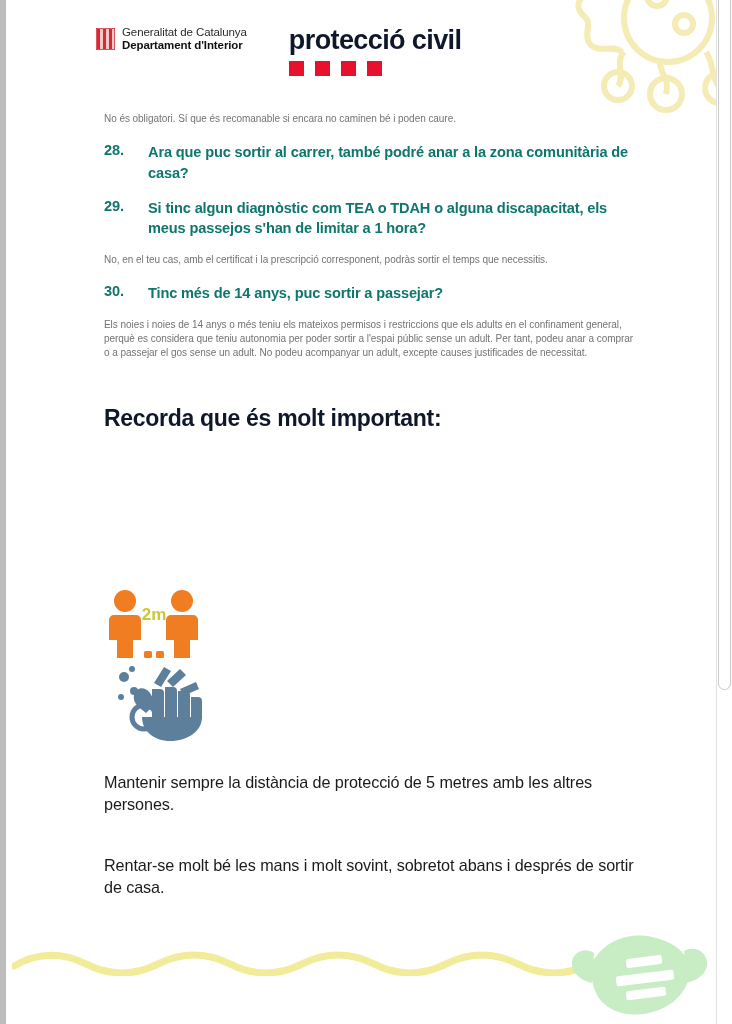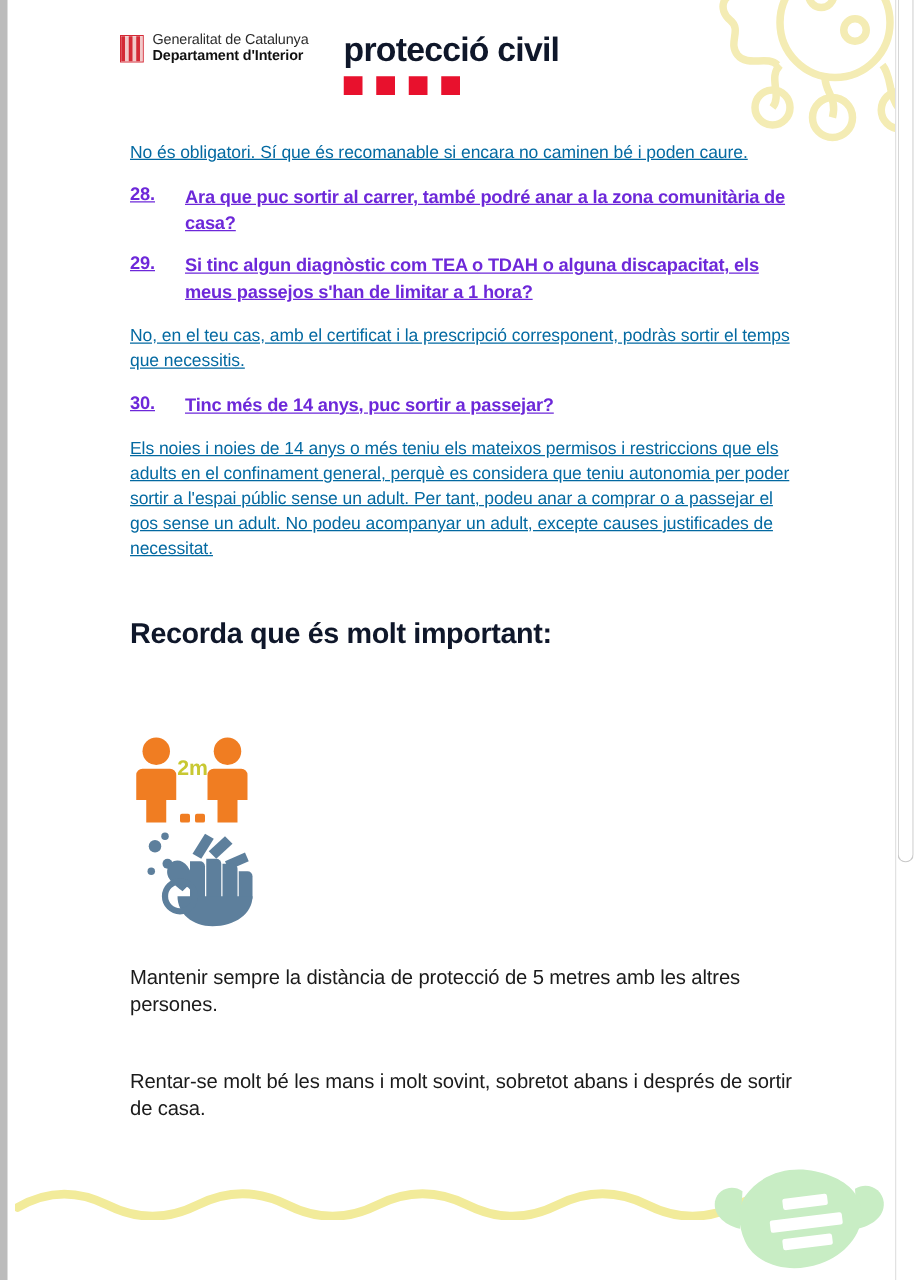--- a/index.html
+++ b/index.html
@@ -64,21 +64,21 @@
     width: 660px; height: 26px;
     pointer-events: none;
   }
 
   
   .logo-bar {
     position: absolute;
     left: 96px; top: 26px;
     display: flex;
     align-items: flex-start;
-    gap: 28px;
+    gap: 42px;
   }
   .gencat-logo {
     display: flex;
     align-items: center;
     gap: 7px;
   }
   .gencat-shield {
     width: 19px; height: 22px;
     flex: none;
   }
@@ -117,34 +117,32 @@
     background: #e8112d;
   }
 
   
   .content {
     position: absolute;
     left: 104px; top: 112px;
     width: 530px;
   }
   .para {
-    font-size: 14px;
+    font-size: 10px;
     line-height: 1.42;
-    color: #0369a1;
+    color: #737373;
     margin: 0 0 16px 0;
     letter-spacing: -0.05px;
-    text-decoration: underline;
   }
   .para.tight { margin-bottom: 14px; }
 
   .qa {
     display: flex;
     margin: 0 0 14px 0;
-    color: #6d28d9;
-    text-decoration: underline;
+    color: #0f766e;
   }
   .qa-num {
     font-size: 14.6px;
     font-weight: bold;
     width: 44px;
     flex: none;
     letter-spacing: -0.1px;
   }
   .qa-text {
     font-size: 14.6px;

